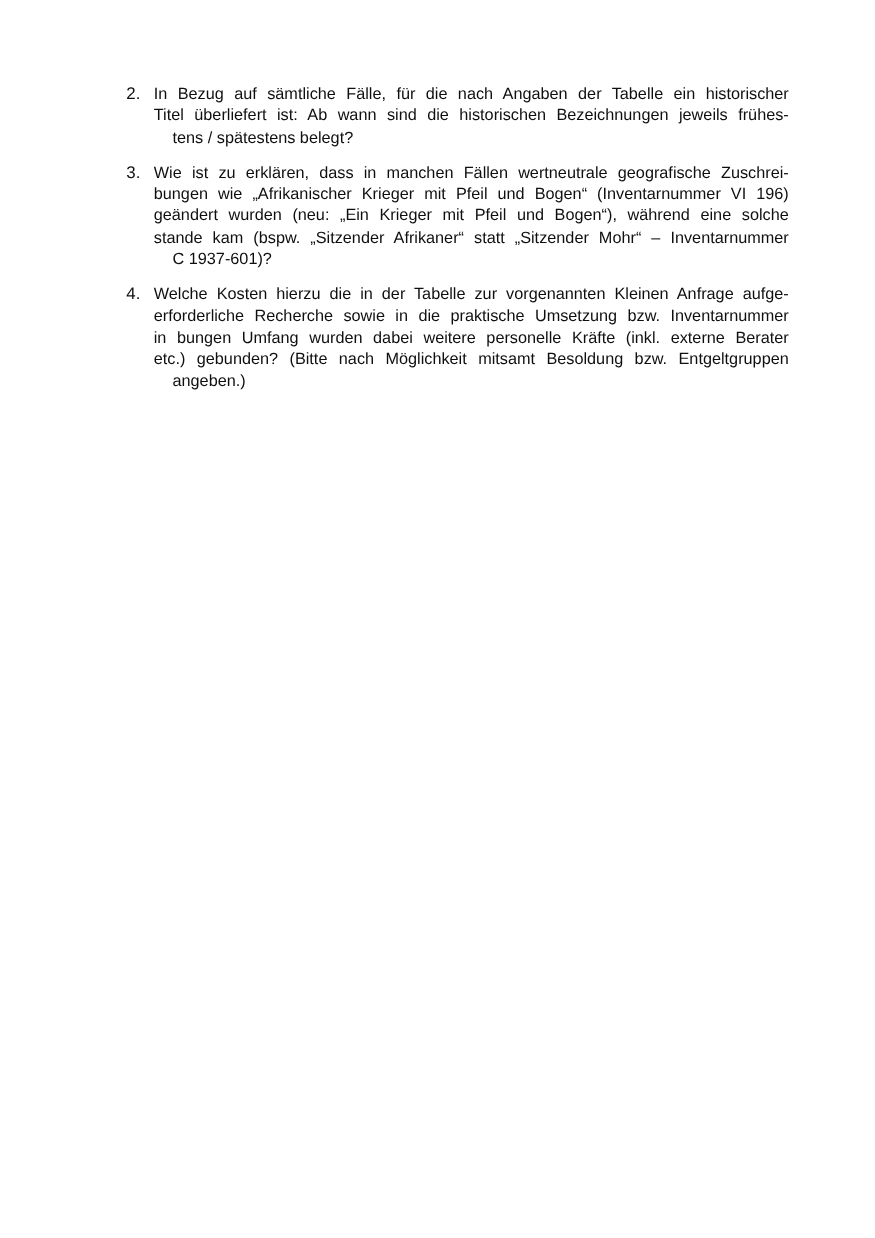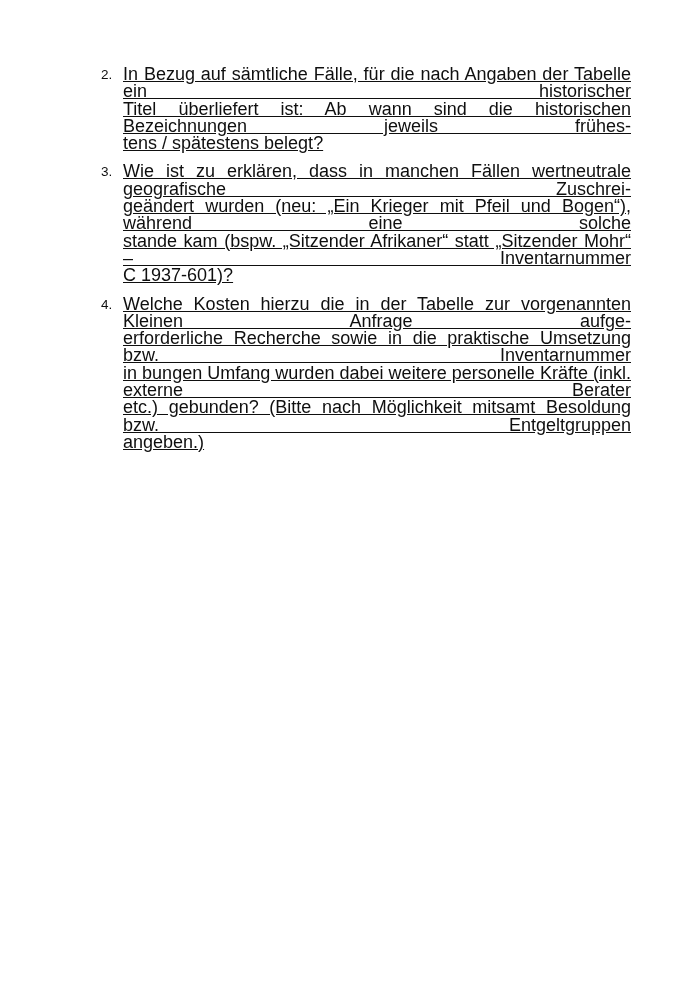--- a/index.html
+++ b/index.html
@@ -34,29 +34,29 @@
     font-size: 13.5px;
     line-height: 17.3px;
     text-align: left;
     white-space: nowrap;
   }
   .qlines {
     flex: 0 0 508px;
     width: 508px;
   }
   .line {
-    font-size: 18px;
+    font-size: 13px;
     line-height: 17.3px;
     text-align: justify;
     text-align-last: justify;
     white-space: normal;
-    text-decoration: underline;
   }
   .line.final {
     text-align-last: left;
+    margin-left: 15px;
   }
 </style>
 </head>
 <body>
 
 <div class="page">
   <div class="questions">
 
     <div class="question">
       <div class="qnum">2.</div>
@@ -64,20 +64,21 @@
         <div class="line">In Bezug auf sämtliche Fälle, für die nach Angaben der Tabelle ein historischer</div>
         <div class="line">Titel überliefert ist: Ab wann sind die historischen Bezeichnungen jeweils frühes-</div>
         <div class="line final">tens / spätestens belegt?</div>
       </div>
     </div>
 
     <div class="question">
       <div class="qnum">3.</div>
       <div class="qlines">
         <div class="line">Wie ist zu erklären, dass in manchen Fällen wertneutrale geografische Zuschrei-</div>
+        <div class="line">bungen wie „Afrikanischer Krieger mit Pfeil und Bogen“ (Inventarnummer VI 196)</div>
         <div class="line">geändert wurden (neu: „Ein Krieger mit Pfeil und Bogen“), während eine solche</div>
         <div class="line">stande kam (bspw. „Sitzender Afrikaner“ statt „Sitzender Mohr“ – Inventarnummer</div>
         <div class="line final">C 1937-601)?</div>
       </div>
     </div>
 
     <div class="question">
       <div class="qnum">4.</div>
       <div class="qlines">
         <div class="line">Welche Kosten hierzu die in der Tabelle zur vorgenannten Kleinen Anfrage aufge-</div>

